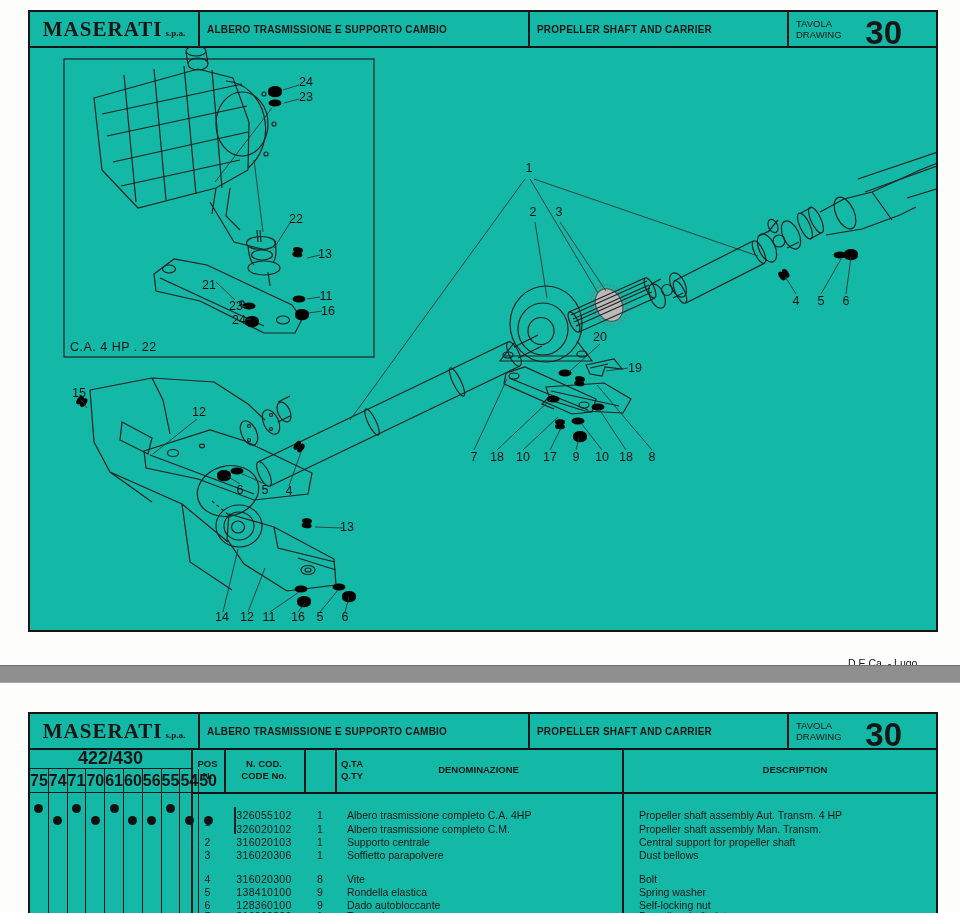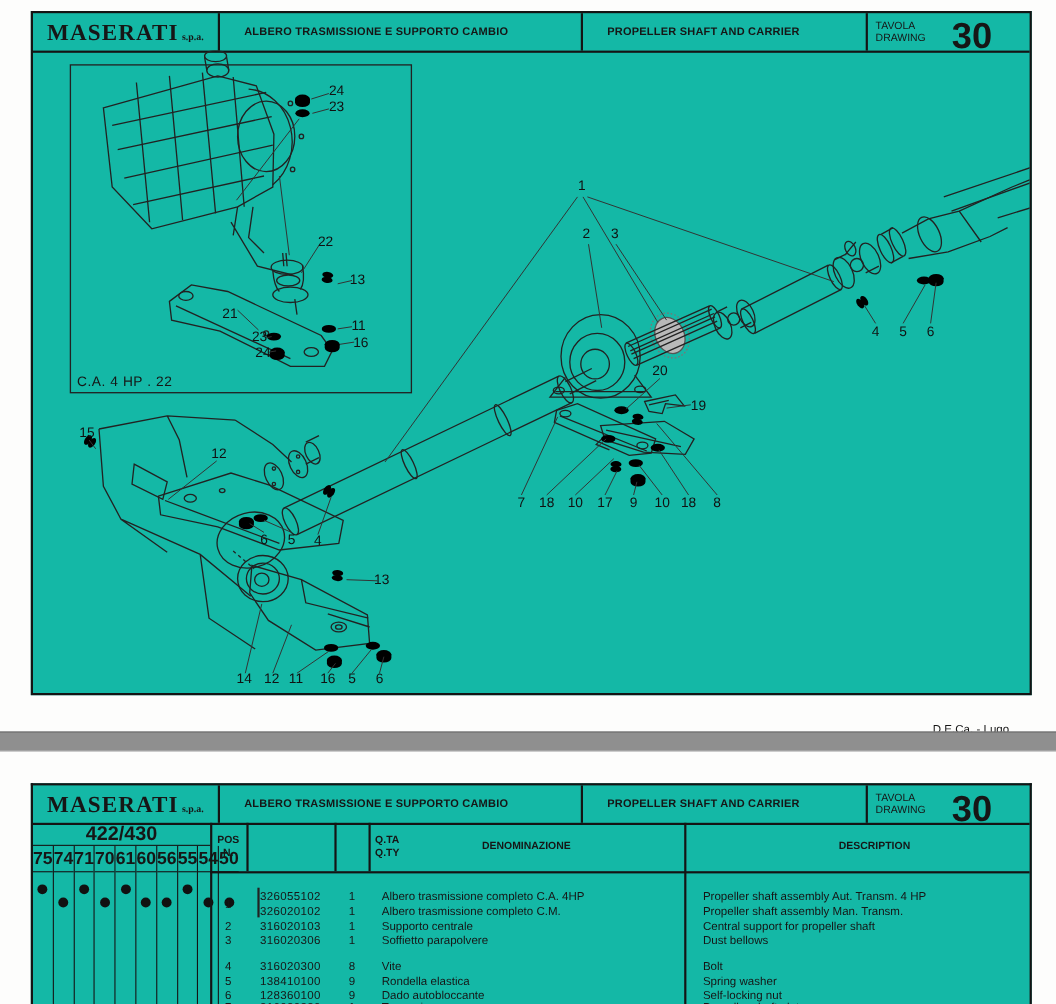--- a/index.html
+++ b/index.html
@@ -7,21 +7,21 @@
           font-family:"Liberation Sans",sans-serif;color:#161616;}
   .page{position:absolute;background:#14b8a6;border:2px solid #141414;box-sizing:border-box;}
   .page1{left:28px;top:10px;width:910px;height:622px;}
   .page2{left:28px;top:712px;width:910px;height:201px;border-bottom:none;}
   .hdr{position:absolute;left:0;top:0;right:0;height:34px;border-bottom:2px solid #141414;}
   .hcell{position:absolute;top:0;height:34px;box-sizing:border-box;}
   .vdiv{position:absolute;top:0;width:0;height:34px;border-left:2px solid #141414;}
   .brand{font-family:"Liberation Serif",serif;font-weight:bold;font-size:21px;letter-spacing:1px;
          display:flex;align-items:center;justify-content:center;width:168px;}
   .brand small{font-size:9px;font-weight:bold;margin-left:3px;margin-top:8px;letter-spacing:0;}
-  .titcell{display:flex;align-items:center;padding-left:24px;font-weight:bold;font-size:10px;letter-spacing:.2px;}
+  .titcell{display:flex;align-items:center;padding-left:9px;font-weight:bold;font-size:10px;letter-spacing:.2px;}
   .tavcell{display:flex;align-items:center;}
   .tavtxt{font-size:9.5px;line-height:11px;padding-left:9px;}
   .platenum{font-size:33px;font-weight:bold;position:absolute;right:34px;top:2px;}
   .credit{position:absolute;left:848px;top:634px;font-size:10.5px;margin-top:23px;}
   .inset-caption{position:absolute;left:40px;top:328px;font-size:12.5px;letter-spacing:.5px;}
   .sepband{position:absolute;left:0;top:665px;width:960px;height:16px;background:#8f8f8f;border-top:1px solid #6e6e6e;border-bottom:1px solid #a8a8a8;}
   svg{position:absolute;}
   .art path,.art ellipse,.art circle,.art rect,.art line{stroke:#222;fill:none;stroke-width:1.2;}
   .leader path{stroke:#333;fill:none;stroke-width:.9;}
   .callout-text{font-family:"Liberation Sans",sans-serif;font-size:12.5px;fill:#111;}
@@ -353,20 +353,24 @@
     <div class="gl" style="left:194px;top:34px;width:1.5px;height:44px;"></div>
     <div class="gl" style="left:274px;top:34px;width:1.5px;height:44px;"></div>
     <div class="gl" style="left:305px;top:34px;width:1.5px;height:44px;"></div>
     <div class="gl" style="left:592px;top:34px;width:1.5px;bottom:0;"></div>
     <div class="gl" style="left:161px;top:78px;right:0;height:1.5px;"></div>
 
     <div class="thcell" style="left:161px;width:33px;">
       <div>POS</div>
       <div>N.</div>
     </div>
+    <div class="thcell" style="left:194px;width:80px;">
+      <div>N. COD.</div>
+      <div>CODE No.</div>
+    </div>
     <div class="thcell" style="left:274px;width:29px;padding-left:48px;">
       <div>Q.TA</div>
       <div>Q.TY</div>
     </div>
     <div class="thcell" style="left:305px;width:287px;border-radius:10px;">
       <div>DENOMINAZIONE</div>
     </div>
     <div class="thcell" style="left:592px;right:0;padding-left:32px;">
       <div>DESCRIPTION</div>
     </div>

